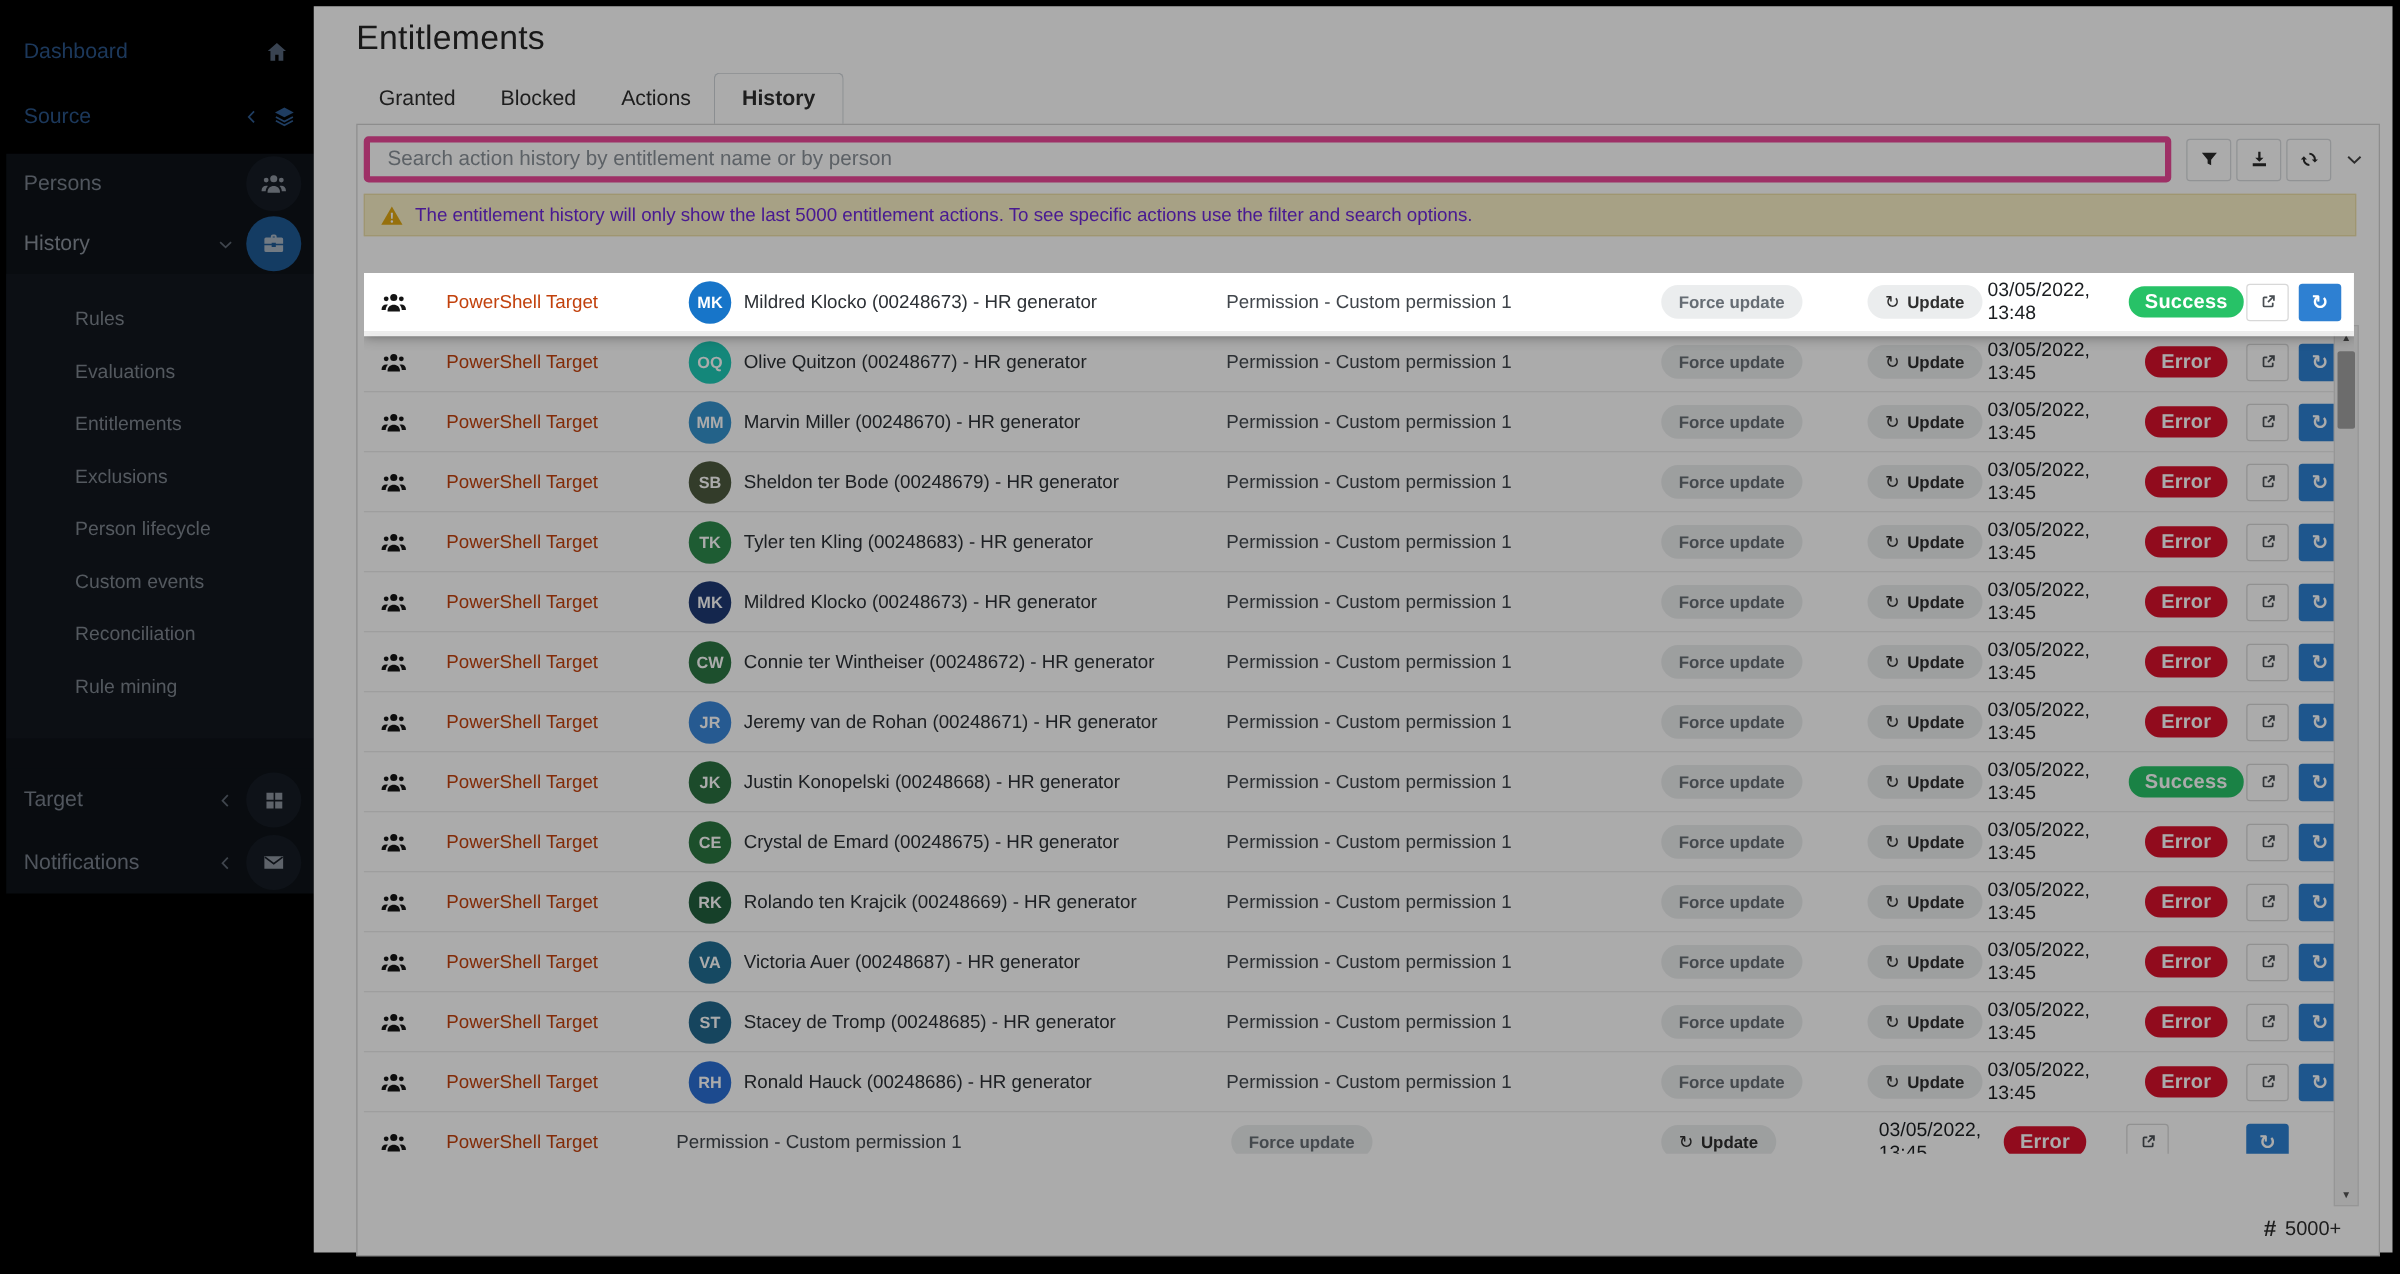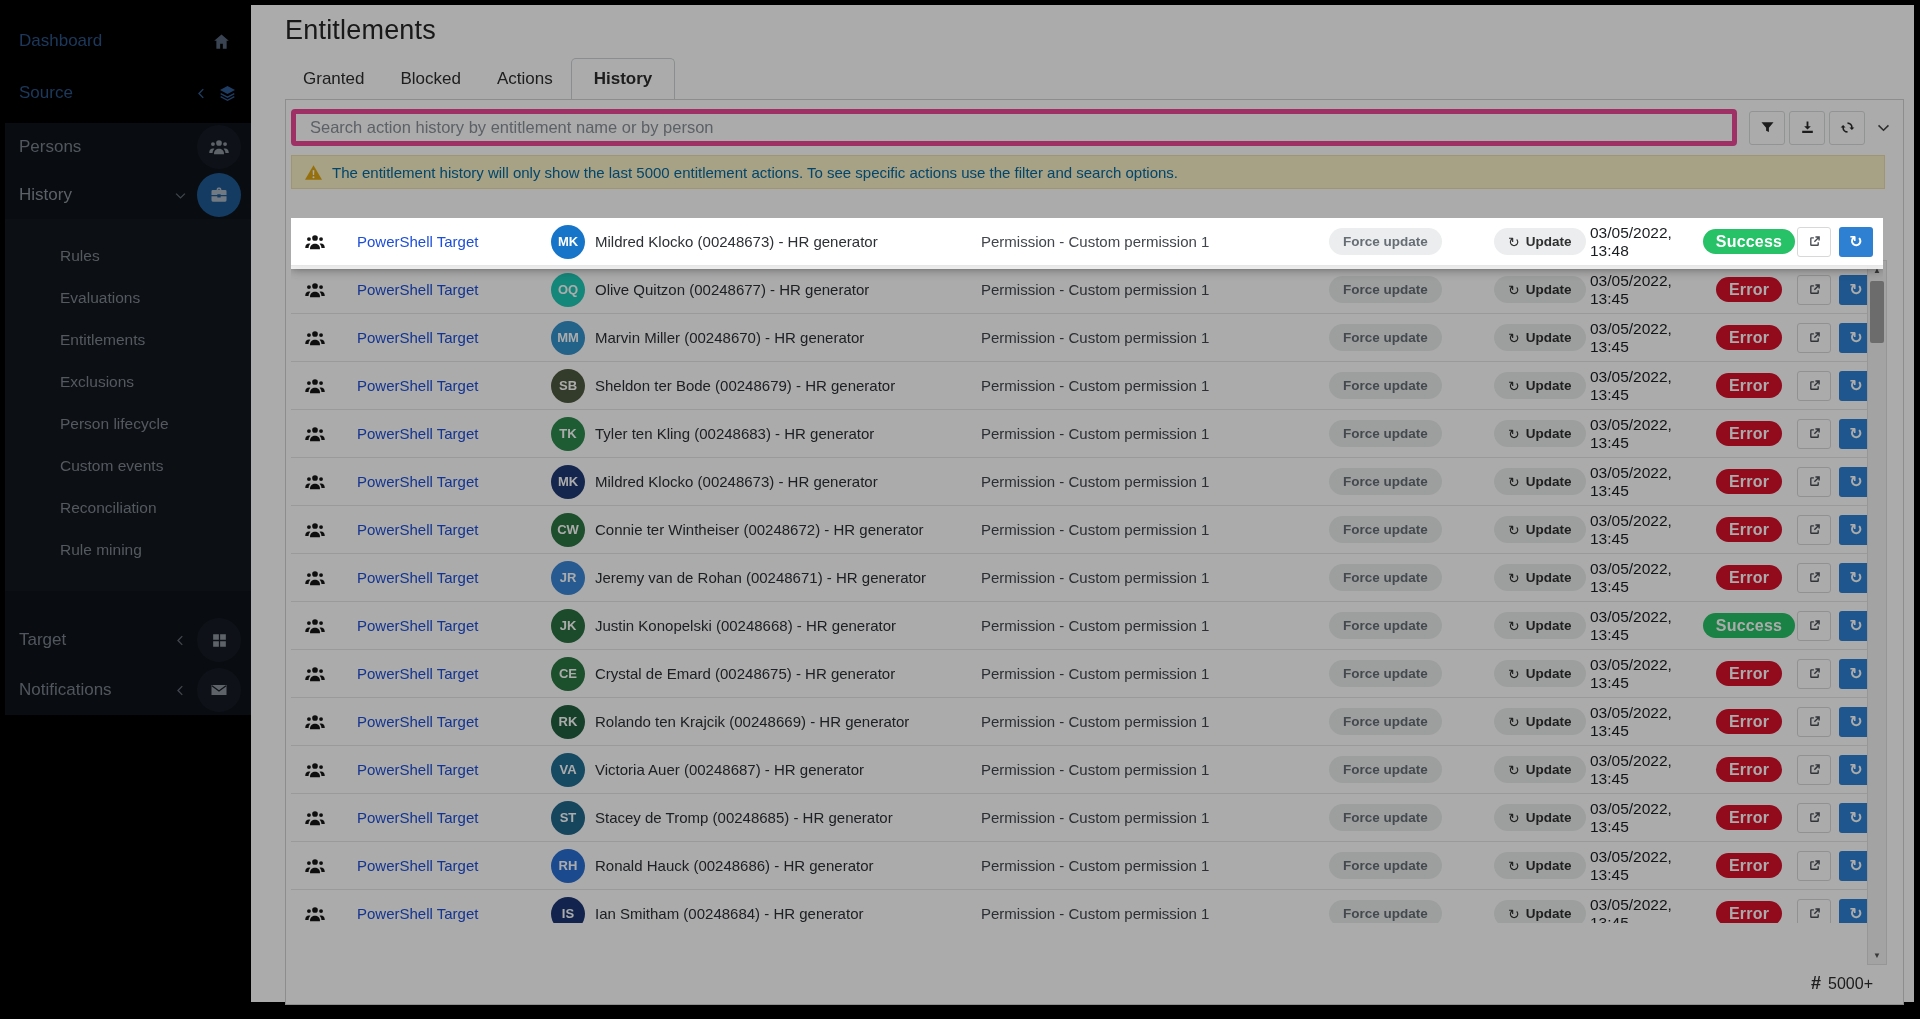--- a/index.html
+++ b/index.html
@@ -38,41 +38,41 @@
 
   .card { border:1px solid #d3d3d3; height:906px; position:relative; padding:9px 6px 0 5px; background:#fff; }
 
   .search-row { display:flex; align-items:center; }
   .search-input { flex:1; height:37px; border:5px solid #ec4899; border-radius:4px; padding:0 14px; font-size:16.5px; color:#333; outline:none; background:#fff; margin-right:8px; }
   .search-input::placeholder { color:#8a9198; }
   .tool-btn { width:36px; height:34px; border:1px solid #d8dbde; border-radius:3px; background:#fff; display:flex; align-items:center; justify-content:center; color:#2b2b2b; margin-left:4px; cursor:pointer; }
   .tool-btn.naked { border:none; width:28px; color:#444; }
   .tool-btn svg { width:17px; height:17px; }
 
-  .warn { margin:9px 12px 0 0; height:34px; display:flex; align-items:center; background:#f9f0c6; border:1px solid #eee0a9; padding:0 12px; font-size:15px; color:#0369a1; }
+  .warn { margin:9px 12px 0 0; height:34px; display:flex; align-items:center; background:#f9f0c6; border:1px solid #eee0a9; padding:0 12px; font-size:15px; color:#6d28d9; }
   .warn-ic { width:19px; height:17px; margin-right:9px; flex:0 0 auto; }
 
   .table-wrap { margin-top:29px; position:relative; width:1596px; }
   .grid-row { display:grid; grid-template-columns:48px 196px 440px 344px 165px 87px 130px 96px 42px 44px; align-items:center; }
   .thead { height:42px; background:#fafbfc; border-bottom:1px solid #e2e2e2; font-size:14.5px; font-weight:bold; color:#1f2329; width:1592px; }
   .thead span:nth-child(1){ padding-left:18px; }
   .thead span:nth-child(2){ padding-left:16px; }
   .thead span:nth-child(3){ padding-left:6px; }
   .thead span:nth-child(4){ padding-left:25px; }
   .thead span:nth-child(5){ padding-left:24px; }
   .thead span:nth-child(6){ padding-left:46px; }
   .thead span:nth-child(7){ padding-left:39px; }
 
   .rows { height:705px; overflow:hidden; width:1592px; }
   .trow { height:48px; border-bottom:1px solid #e6e6e6; background:#fff; font-size:15px; color:#3d4348; }
   .trow.highlight { position:relative; z-index:60; background:#fff;
     box-shadow:0 0 0 3px rgba(255,255,255,.85), 0 3px 10px rgba(0,0,0,.45), 0 -2px 8px rgba(0,0,0,.2); }
   .c0 { display:flex; justify-content:center; }
   .users-ic { width:22px; height:22px; color:#151515; }
-  .c1 { padding-left:18px; color:#1d4ed8; }
+  .c1 { padding-left:18px; color:#c2410c; }
   .c2 { padding-left:16px; display:flex; align-items:center; }
   .avatar { width:34px; height:34px; border-radius:50%; color:#fff; font-size:13px; font-weight:bold; display:flex; align-items:center; justify-content:center; margin-right:10px; flex:0 0 auto; }
   .pname { color:#2c3035; }
   .c3 { padding-left:6px; color:#41464c; }
   .pill { display:inline-flex; align-items:center; background:#ebedee; border-radius:15px; height:27px; padding:0 14px; font-size:13.5px; font-weight:bold; }
   .pill.origin { color:#666d74; margin-left:10px; }
   .pill.op { color:#2f2f2f; margin-left:10px; cursor:pointer; }
   .op-ic { font-family:"DejaVu Sans", sans-serif; margin-right:6px; font-size:14px; font-weight:normal; }
   .c6 { padding-left:19px; font-size:15.5px; color:#1a1d20; }
   .c7 { display:flex; justify-content:center; }
@@ -767,24 +767,20 @@
       <button class="row-btn retry">↻</button>
     </span>
   </div>
             <div class="grid-row trow">
     <span class="c0">
                 <svg class="users-ic">
                   <use href="#i-users"></use>
                 </svg>
               </span>
     <span class="c1">PowerShell Target</span>
-    <span class="c2">
-      <span class="avatar" style="background: rgb(27, 55, 116);">IS</span>
-      <span class="pname">Ian Smitham (00248684) - HR generator</span>
-    </span>
     <span class="c3">Permission - Custom permission 1</span>
     <span class="c4"><span class="pill origin">Force update</span></span>
     <span class="c5">
       <span class="pill op">
         <span class="op-ic">↻</span>
                   <span>Update</span>
       </span>
     </span>
     <span class="c6">03/05/2022, 13:45</span>
     <span class="c7">

